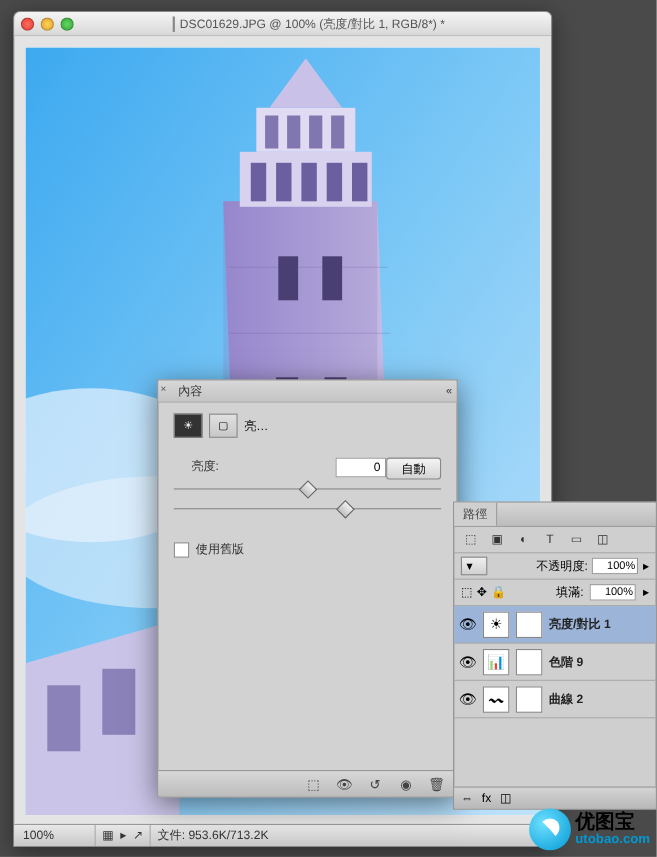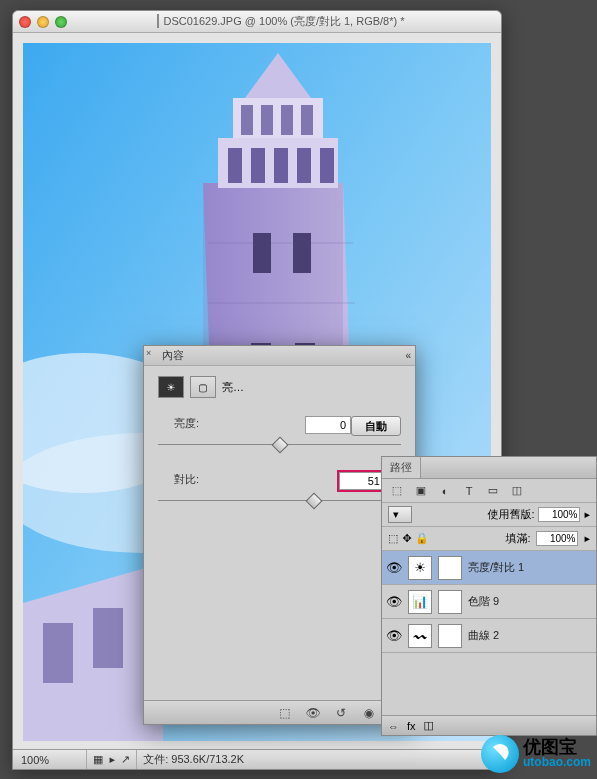--- a/index.html
+++ b/index.html
@@ -26,51 +26,51 @@
 
 
 .panel { position:absolute; left:143px; top:345px; width:273px; height:380px; background:#d2d2d2; border:1px solid #888; box-shadow:0 6px 24px rgba(0,0,0,.5); }
 .panel-tab { height:20px; background:linear-gradient(#d8d8d8,#c4c4c4); border-bottom:1px solid #aaa; display:flex; align-items:center; padding:0 6px; color:#333; position:relative;}
 .panel-tab .close { position:absolute; left:2px; top:2px; font-size:9px; color:#555;}
 .panel-tab .collapse { position:absolute; right:4px; font-size:10px;}
 .panel-body { padding:10px 14px; }
 .preset-row { display:flex; align-items:center; gap:6px; margin-bottom:18px; }
 .preset-btn { width:26px; height:22px; background:linear-gradient(#e0e0e0,#c8c8c8); border:1px solid #888; display:flex; align-items:center; justify-content:center; font-size:10px;}
 .preset-btn.active { background:#333; color:#eee;}
-.auto-btn { float:right; width:50px; height:20px; background:linear-gradient(#f4f4f4,#d4d4d4); border:1px solid #888; border-radius:3px; font-size:11px;font-weight:bold;}
+.auto-btn { float:right; width:50px; height:20px; background:linear-gradient(#f4f4f4,#d4d4d4); border:1px solid #888; border-radius:3px; font-size:11px;}
 .slider-row { margin:18px 16px 4px; display:flex; align-items:flex-start; }
 .slider-label { color:#333; }
 .slider-val { width:46px; height:18px; background:#fff; border:1px solid #999; text-align:right; padding:1px 4px; margin-left:auto; font-size:11px;}
 .slider-val.hl { outline:2px solid #d4145a; }
 .slider { position:relative; height:16px; margin-top:2px;}
 .slider-track { position:absolute; left:0; right:0; top:6px; height:1px; background:#888;}
 .slider-thumb { position:absolute; top:1px; width:12px; height:12px; background:linear-gradient(#f0f0f0,#c0c0c0); border:1px solid #666; transform:rotate(45deg);}
 .checkbox-row { margin-top:20px; display:flex; align-items:center; gap:6px; color:#333;}
 .cb { width:14px; height:14px; background:#fff; border:1px solid #888;}
 .panel-footer { position:absolute; left:0; right:0; bottom:0; height:24px; background:linear-gradient(#d8d8d8,#bcbcbc); border-top:1px solid #999; display:flex; align-items:center; justify-content:flex-end; gap:12px; padding:0 10px;}
 .pf-icon { width:16px; height:16px; display:flex; align-items:center; justify-content:center; color:#444; font-size:12px;}
 
 
-.layers { position:absolute; right:0; top:456px; width:216px; height:280px; background:#cfcfcf; border:1px solid #888; }
+.layers { position:absolute; right:0; top:456px; width:185px; height:280px; background:#cfcfcf; border:1px solid #888; }
 .layers-tabs { height:22px; background:linear-gradient(#d6d6d6,#bcbcbc); display:flex; align-items:center; border-bottom:1px solid #999;}
 .ltab { padding:3px 8px; color:#444; }
 .ltab.active { background:#cfcfcf; border-right:1px solid #999; }
 .layers-tools { height:24px; display:flex; align-items:center; gap:6px; padding:0 6px; border-bottom:1px solid #aaa;}
 .lt-icon { width:18px; height:16px; display:flex; align-items:center; justify-content:center; font-size:11px; color:#333;}
 .layers-blend { height:24px; display:flex; align-items:center; padding:0 6px; gap:4px; border-bottom:1px solid #aaa;}
 .dd { background:linear-gradient(#f0f0f0,#d0d0d0); border:1px solid #888; padding:1px 12px 1px 4px; font-size:11px;}
 .pct { width:42px; background:#fff; border:1px solid #999; font-size:10px; padding:1px 2px; text-align:right;}
 .layers-fill { height:24px; display:flex; align-items:center; justify-content:flex-end; padding:0 6px; gap:6px; border-bottom:1px solid #aaa;}
 .lock-icons { display:flex; gap:4px; margin-right:auto;}
 .layer { height:34px; display:flex; align-items:center; border-bottom:1px solid #aaa; padding:0 4px; gap:6px;}
 .layer.sel { background:#9bb4d8;}
 .eye { width:16px; text-align:center; font-size:13px;}
 .thumb { width:24px; height:24px; background:#fff; border:1px solid #888;}
 .adj-thumb { width:24px; height:24px; background:#fff; border:1px solid #888; display:flex; align-items:center; justify-content:center; font-size:13px;}
-.lname { font-size:11px; color:#222;}
+.lname { font-size:11px; color:#222;font-weight:bold;}
 .layers-footer { position:absolute; bottom:0; left:0; right:0; height:20px; background:linear-gradient(#d4d4d4,#b8b8b8); border-top:1px solid #999; display:flex; align-items:center; padding:0 6px; gap:8px;}
 
 
 .wm { position:absolute; right:6px; bottom:6px; display:flex; align-items:center; gap:4px;}
 .wm-logo { width:38px; height:38px; border-radius:50%; background:radial-gradient(circle at 35% 35%, #6ee0ff, #0099d4); display:flex; align-items:center; justify-content:center;}
 .wm-text { color:#000; font-weight:bold; font-size:18px; line-height:.9; font-family:Liberation Serif, serif;}
 .wm-sub { color:#0099d4; font-size:12px; font-weight:bold;}
 </style>
 </head>
 <body>
@@ -178,29 +178,29 @@
 
     <div class="slider-row">
       <span class="slider-label">亮度:</span>
       <input class="slider-val" value="0" style="">
     </div>
     <div class="slider">
       <div class="slider-track"></div>
       <div class="slider-thumb" style="left:calc(50% - 6px)"></div>
     </div>
 
-    <div class="slider-row">
-      <span class="slider-label">對比:</span>
-      <input class="slider-val hl" value="51" style="">
-    </div>
     <div class="slider">
       <div class="slider-track"></div>
       <div class="slider-thumb" style="left:calc(64% - 6px)"></div>
     </div>
 
+    <div class="checkbox-row">
+      <div class="cb"></div>
+      <span>使用舊版</span>
+    </div>
   </div>
   <div class="panel-footer">
     <span class="pf-icon">⬚</span>
     <span class="pf-icon">👁</span>
     <span class="pf-icon">↺</span>
     <span class="pf-icon">◉</span>
     <span class="pf-icon">🗑</span>
   </div>
 </div>
 
@@ -211,21 +211,21 @@
   <div class="layers-tools">
     <span class="lt-icon">⬚</span>
     <span class="lt-icon">▣</span>
     <span class="lt-icon">◐</span>
     <span class="lt-icon">T</span>
     <span class="lt-icon">▭</span>
     <span class="lt-icon">◫</span>
   </div>
   <div class="layers-blend">
     <span class="dd">▾</span>
-    <span style="margin-left:auto">使用舊版:</span>
+    <span style="margin-left:auto">不透明度:</span>
     <span class="pct">100%</span>
     <span>▸</span>
   </div>
   <div class="layers-fill">
     <div class="lock-icons">
       <span>⬚</span>
       <span>✥</span>
       <span>🔒</span>
     </div>
     <span>填滿:</span>

